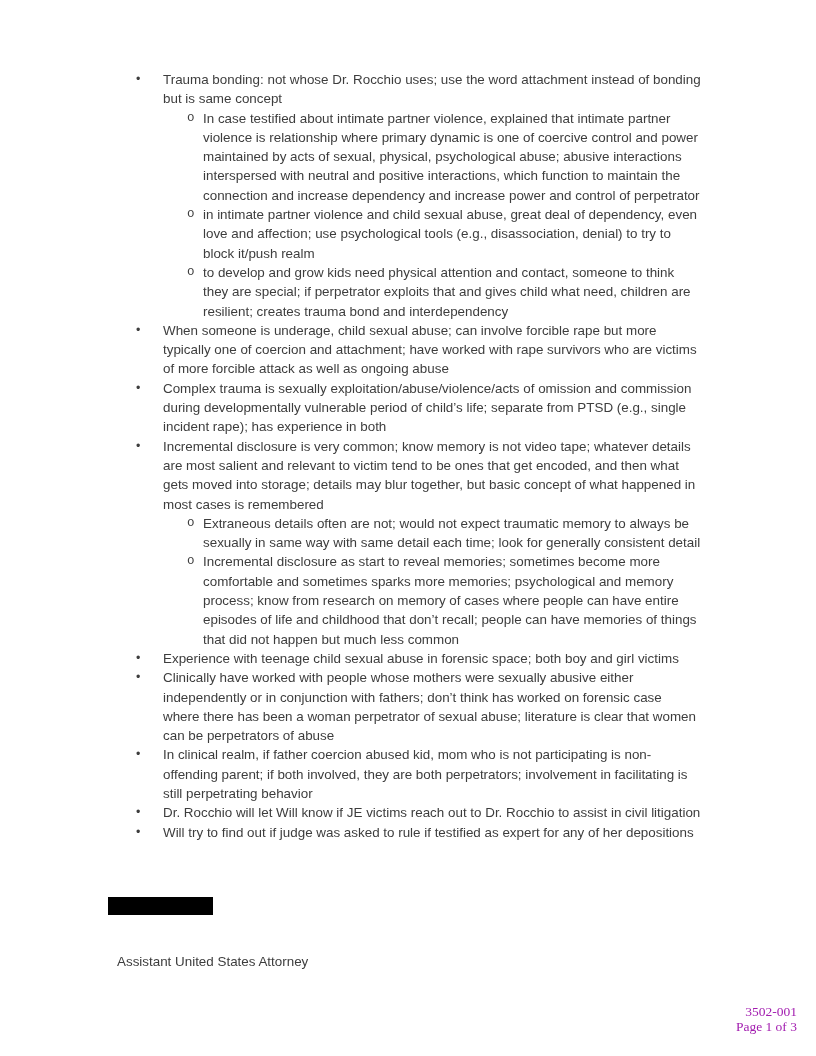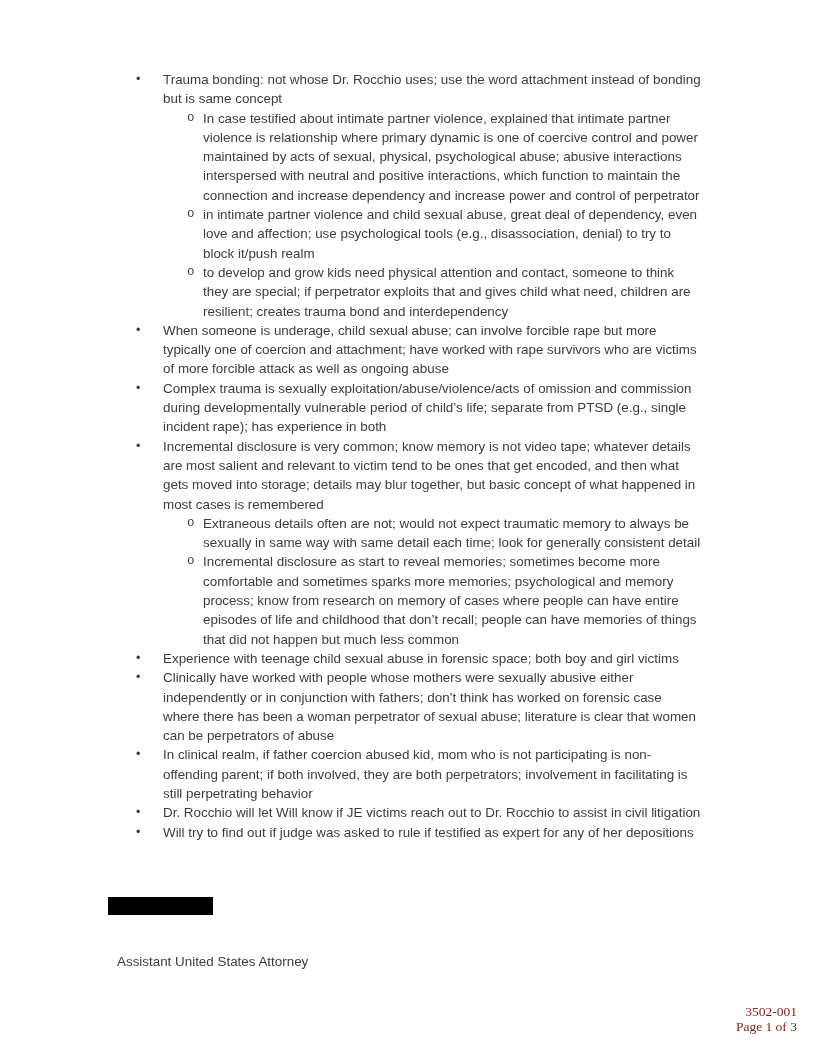--- a/index.html
+++ b/index.html
@@ -50,21 +50,21 @@
     margin-top: 32px;
   }
   .footer {
     position: absolute;
     right: 19px;
     top: 1005px;
     text-align: right;
     font-family: "Liberation Serif", "DejaVu Serif", serif;
     font-size: 13.5px;
     line-height: 14.5px;
-    color: #7f1d1d;
+    color: #a21caf;
   }
 </style>
 </head>
 <body>
 
 <div class="content" id="notes-list">
     <div class="item level-1">
       <span class="marker">•</span>
       <span class="text">Trauma bonding: not whose Dr. Rocchio uses; use the word attachment instead of bonding but is same concept</span>
     </div>

